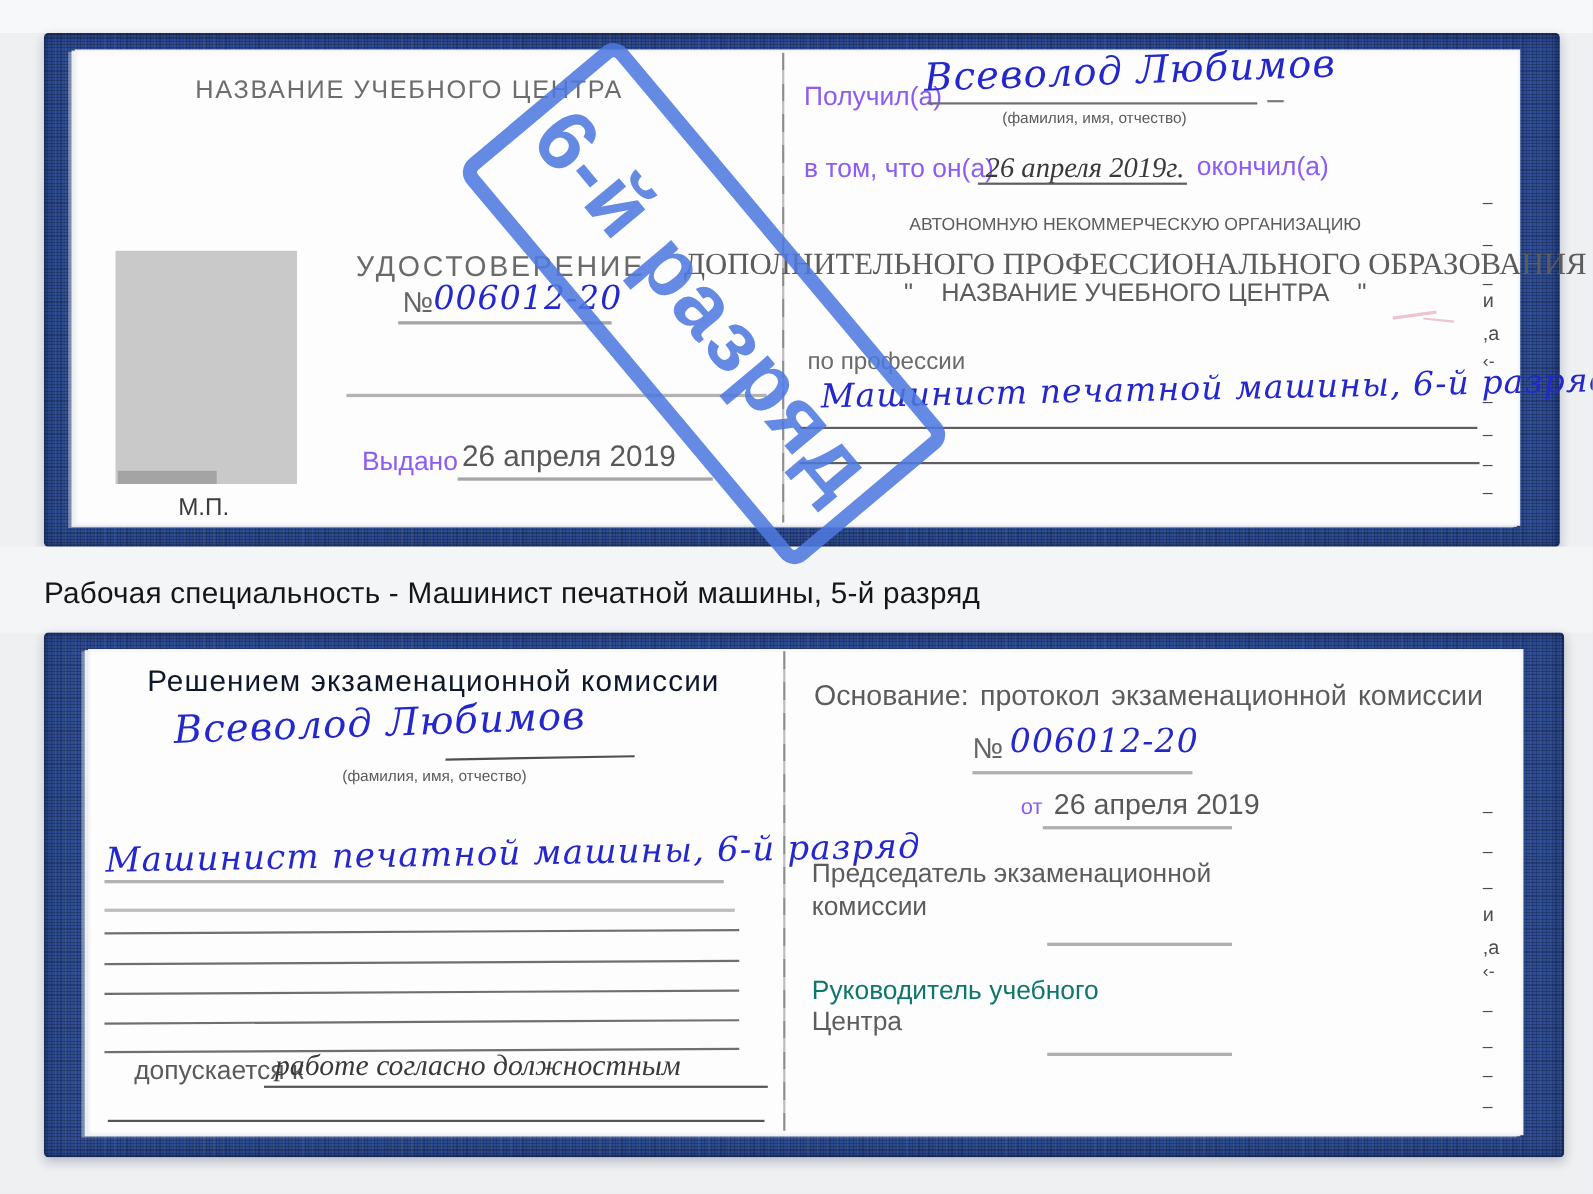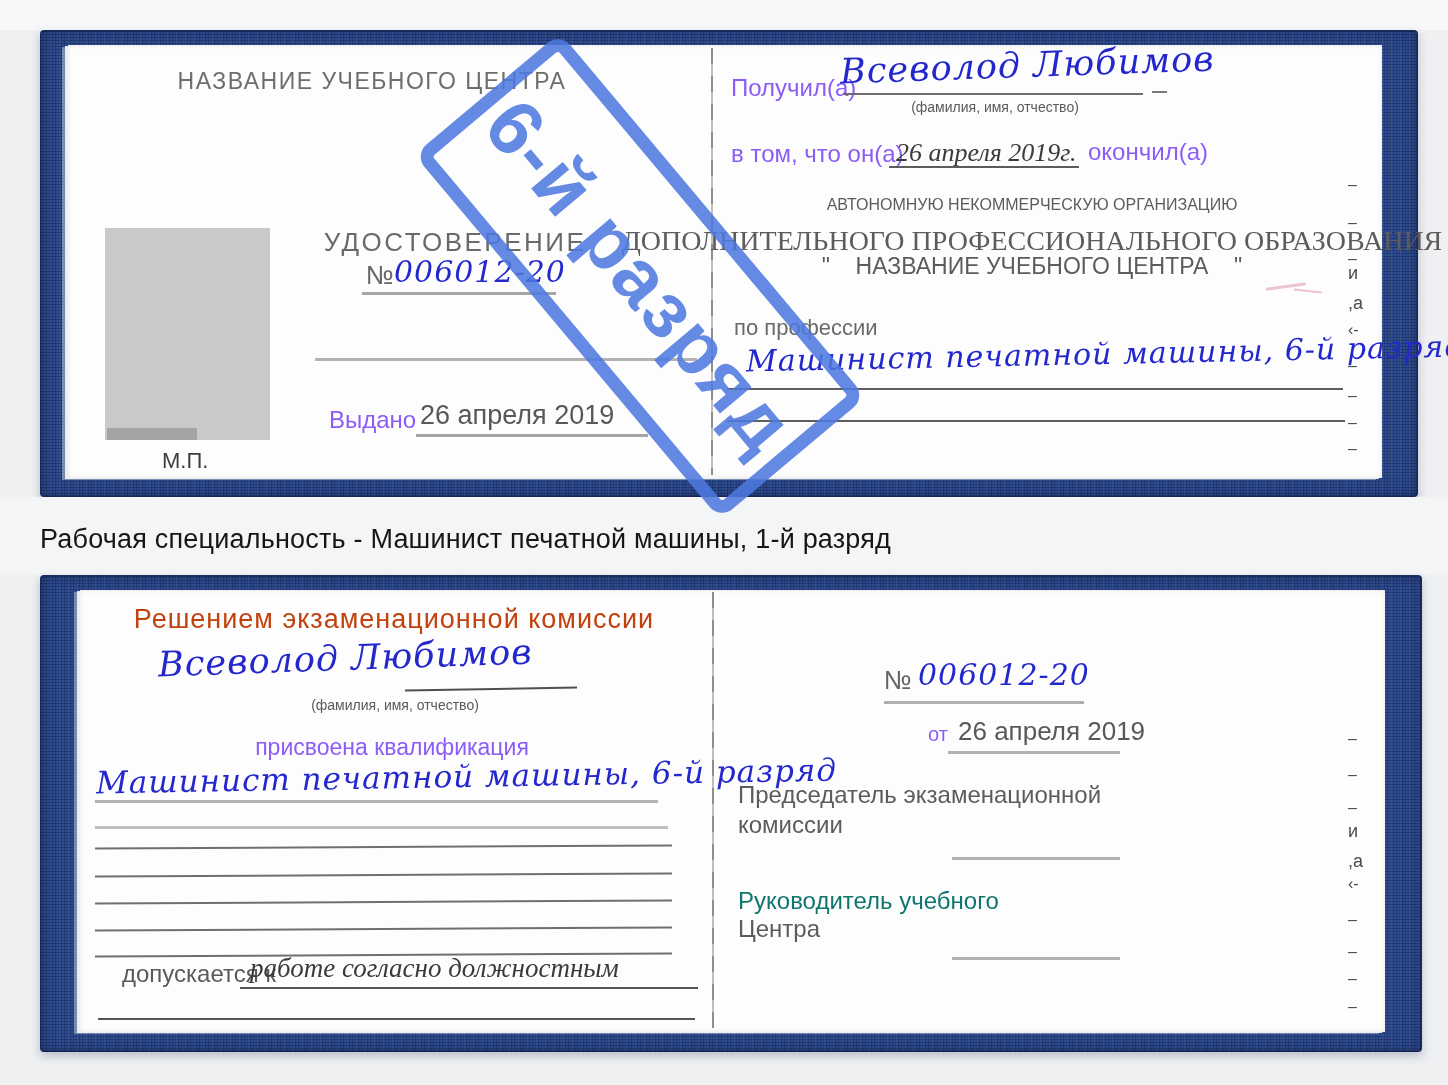--- a/index.html
+++ b/index.html
@@ -93,44 +93,44 @@
     <span style="top:387px;">–</span>
     <span style="top:414px;">–</span>
     <span style="top:440px;">–</span>
   </div>
 
   <div class="stamp">
     <span class="stamp-text">6-й разряд</span>
   </div>
 
   <div class="caption-bar"></div>
-  <span class="caption-text" style="position:absolute;">Рабочая специальность - Машинист печатной машины, 1-й разряд</span>
+  <span class="caption-text" style="position:absolute;">Рабочая специальность - Машинист печатной машины, 5-й разряд</span>
 
   <div class="cover" style="left:40px;top:575px;width:1382px;height:477px;"></div>
   <div class="sheet" style="left:80px;top:590px;width:1305px;height:442px;"></div>
   <div class="fold" style="left:712px;top:592px;height:436px;"></div>
 
-  <span class="lbl ctr" style="left:394px;top:604px;font-size:27px;letter-spacing:1px;color:#c2410c;">Решением экзаменационной комиссии</span>
+  <span class="lbl ctr" style="left:394px;top:604px;font-size:27px;letter-spacing:1px;color:#0f172a;">Решением экзаменационной комиссии</span>
   <span class="hw" style="left:158px;top:638px;font-size:35px;transform:rotate(-2deg);">Всеволод Любимов</span>
   <div class="ln" style="left:405px;top:688px;width:172px;height:2px;background:#4f4f4f;transform:rotate(-1deg);"></div>
   <span class="lbl ctr" style="left:395px;top:697px;font-size:14px;color:#5a5a5a;">(фамилия, имя, отчество)</span>
-  <span class="lbl ctr" style="left:392px;top:734px;font-size:23px;">присвоена квалификация</span>
   <span class="hw" style="left:96px;top:758px;font-size:31px;transform:rotate(-1deg);">Машинист печатной машины, 6-й разряд</span>
   <div class="ln" style="left:95px;top:800px;width:563px;height:3px;background:#b3b3b3;"></div>
   <div class="ln" style="left:95px;top:826px;width:573px;height:3px;background:#bdbdbd;"></div>
   <div class="ln" style="left:95px;top:846px;width:577px;height:2px;background:#6f6f6f;transform:rotate(-.3deg);"></div>
   <div class="ln" style="left:95px;top:874px;width:577px;height:2px;background:#6f6f6f;transform:rotate(-.3deg);"></div>
   <div class="ln" style="left:95px;top:901px;width:577px;height:2px;background:#6f6f6f;transform:rotate(-.3deg);"></div>
   <div class="ln" style="left:95px;top:928px;width:577px;height:2px;background:#6f6f6f;transform:rotate(-.3deg);"></div>
   <div class="ln" style="left:95px;top:954px;width:577px;height:2px;background:#6f6f6f;transform:rotate(-.3deg);"></div>
   <span class="lbl" style="left:108px;top:960px;font-size:24px;color:#5a5a5a;margin-left:14px;">допускается к</span>
   <span class="ser" style="left:250px;top:953px;font-size:27px;">работе согласно должностным</span>
   <div class="ln" style="left:240px;top:987px;width:458px;height:2px;background:#555;"></div>
   <div class="ln" style="left:98px;top:1018px;width:597px;height:2px;background:#555;"></div>
 
+  <span class="lbl" style="left:740px;top:617px;font-size:26px;color:#5c5c5c;word-spacing:3px;">Основание: протокол экзаменационной комиссии</span>
   <span class="lbl" style="left:884px;top:665px;font-size:26px;color:#666;">№</span>
   <span class="hw" style="left:918px;top:657px;font-size:30px;">006012-20</span>
   <div class="ln" style="left:884px;top:701px;width:200px;height:3px;background:#b0b0b0;"></div>
   <span class="lbl" style="left:928px;top:723px;font-size:20px;">от</span>
   <span class="lbl" style="left:958px;top:716px;font-size:26px;color:#585858;">26 апреля 2019</span>
   <div class="ln" style="left:948px;top:751px;width:172px;height:3px;background:#b0b0b0;"></div>
   <span class="lbl" style="left:738px;top:781px;font-size:24px;color:#5c5c5c;">Председатель экзаменационной</span>
   <span class="lbl" style="left:738px;top:811px;font-size:24px;color:#5c5c5c;">комиссии</span>
   <div class="ln" style="left:952px;top:857px;width:168px;height:3px;background:#b0b0b0;"></div>
   <span class="lbl" style="left:738px;top:887px;font-size:24px;color:#0f766e;">Руководитель учебного</span>

